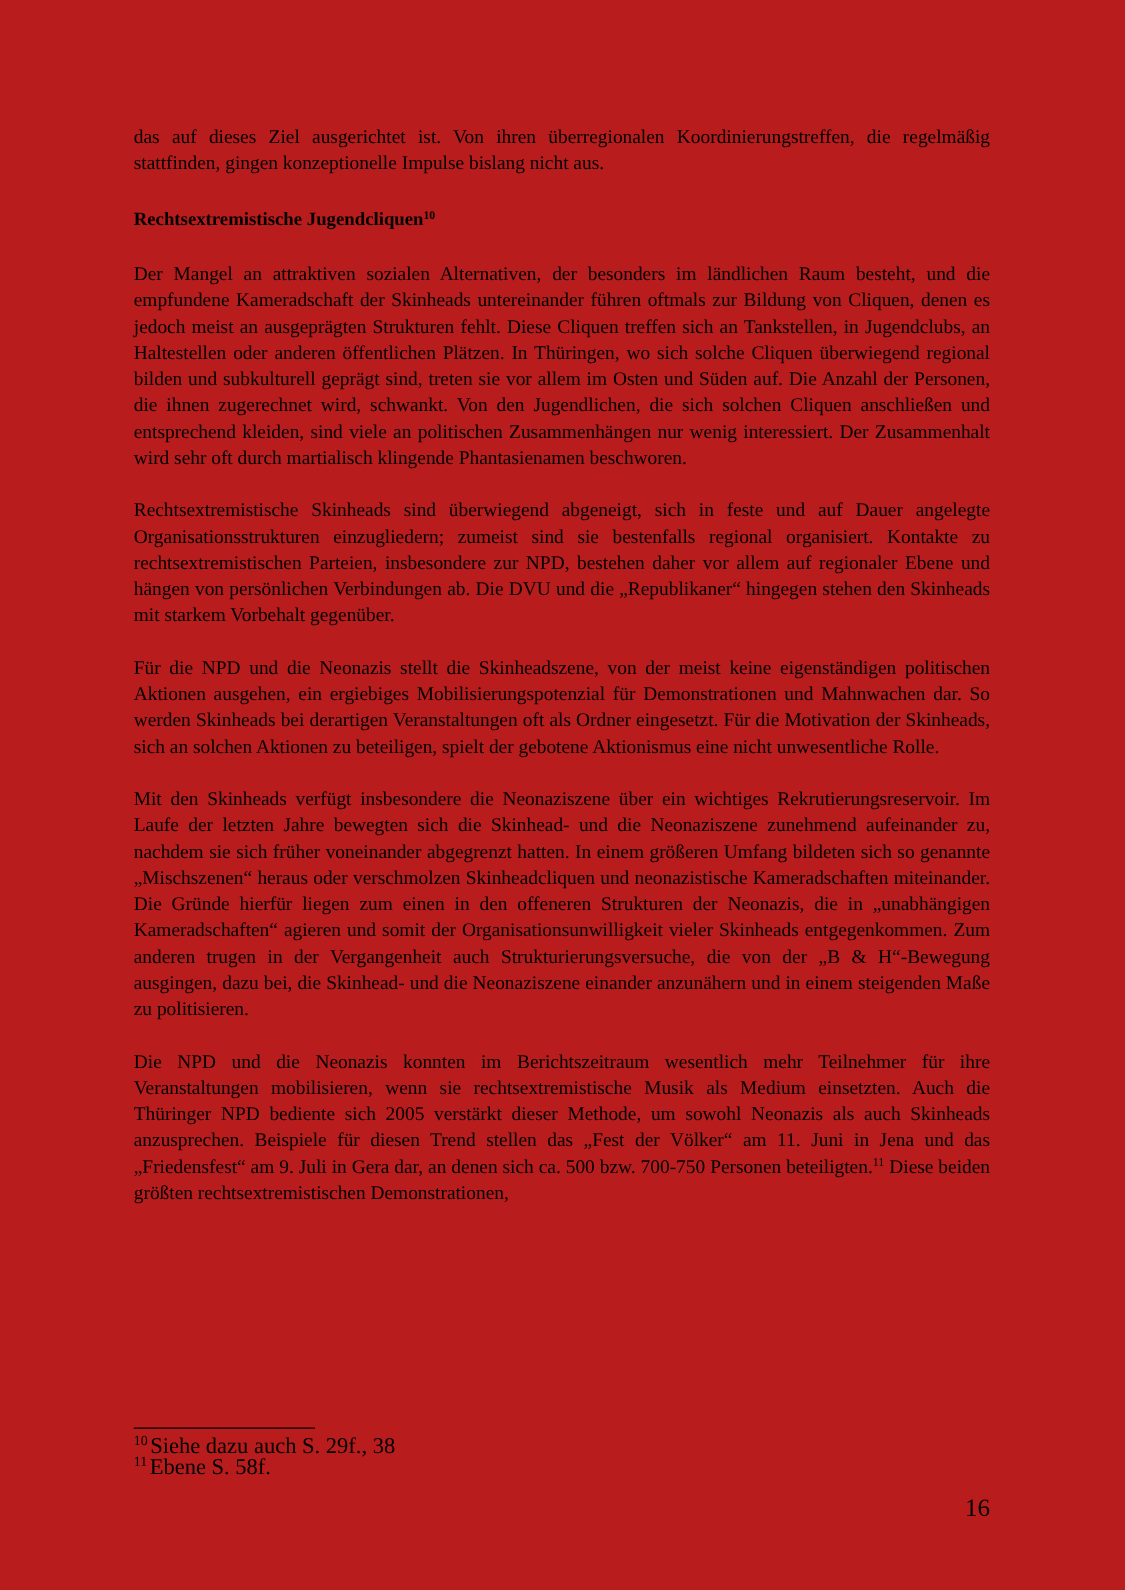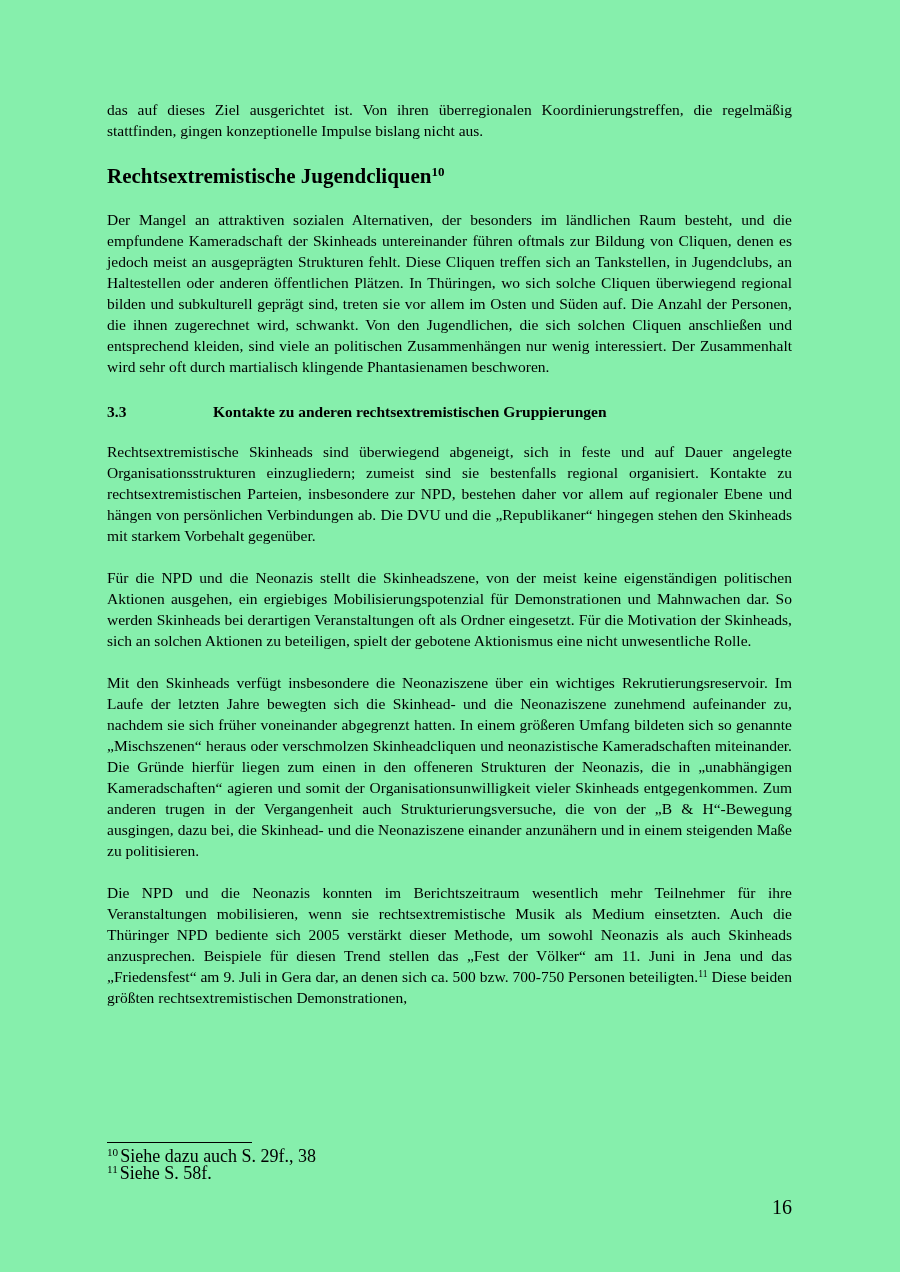--- a/index.html
+++ b/index.html
@@ -4,40 +4,40 @@
 <style>
   html, body {
     margin: 0;
     padding: 0;
     background: #ffffff;
   }
   .page {
     position: relative;
     width: 900px;
     height: 1272px;
-    background: #86efac;
+    background: #b91c1c;
     color: #000000;
     font-family: "Liberation Serif", "DejaVu Serif", serif;
     overflow: hidden;
   }
   .content {
     position: absolute;
     left: 107px;
     top: 99px;
     width: 685px;
     font-size: 15.5px;
     line-height: 21px;
     text-align: justify;
   }
   .content p {
     margin: 0 0 21px 0;
   }
   .subheading {
     font-weight: bold;
-    font-size: 21px;
+    font-size: 15px;
     margin: 25px 0 22px 0;
   }
   .section-heading {
     font-weight: bold;
     display: flex;
     margin: 24px 0 19px 0;
   }
   .section-number {
     flex: 0 0 106px;
     width: 106px;
@@ -83,36 +83,32 @@
 
   <div class="content">
 
     <p>das auf dieses Ziel ausgerichtet ist. Von ihren überregionalen Koordinierungstreffen, die regelmäßig stattfinden, gingen konzeptionelle Impulse bislang nicht aus.</p>
 
 
     <div class="subheading"><span>Rechtsextremistische Jugendcliquen</span><sup>10</sup></div>
 
     <p>Der Mangel an attraktiven sozialen Alternativen, der besonders im ländlichen Raum besteht, und die empfundene Kameradschaft der Skinheads untereinander führen oftmals zur Bildung von Cliquen, denen es jedoch meist an ausgeprägten Strukturen fehlt. Diese Cliquen treffen sich an Tankstellen, in Jugendclubs, an Haltestellen oder anderen öffentlichen Plätzen. In Thüringen, wo sich solche Cliquen überwiegend regional bilden und subkulturell geprägt sind, treten sie vor allem im Osten und Süden auf. Die Anzahl der Personen, die ihnen zugerechnet wird, schwankt. Von den Jugendlichen, die sich solchen Cliquen anschließen und entsprechend kleiden, sind viele an politischen Zusammenhängen nur wenig interessiert. Der Zusammenhalt wird sehr oft durch martialisch klingende Phantasienamen beschworen.</p>
 
-    <div class="section-heading">
-      <span class="section-number">3.3</span>
-      <span class="section-title">Kontakte zu anderen rechtsextremistischen Gruppierungen</span>
-    </div>
 
     <p>Rechtsextremistische Skinheads sind überwiegend abgeneigt, sich in feste und auf Dauer angelegte Organisationsstrukturen einzugliedern; zumeist sind sie bestenfalls regional organisiert. Kontakte zu rechtsextremistischen Parteien, insbesondere zur NPD, bestehen daher vor allem auf regionaler Ebene und hängen von persönlichen Verbindungen ab. Die DVU und die „Republikaner“ hingegen stehen den Skinheads mit starkem Vorbehalt gegenüber.</p>
 
     <p>Für die NPD und die Neonazis stellt die Skinheadszene, von der meist keine eigenständigen politischen Aktionen ausgehen, ein ergiebiges Mobilisierungspotenzial für Demonstrationen und Mahnwachen dar. So werden Skinheads bei derartigen Veranstaltungen oft als Ordner eingesetzt. Für die Motivation der Skinheads, sich an solchen Aktionen zu beteiligen, spielt der gebotene Aktionismus eine nicht unwesentliche Rolle.</p>
 
     <p>Mit den Skinheads verfügt insbesondere die Neonaziszene über ein wichtiges Rekrutierungsreservoir. Im Laufe der letzten Jahre bewegten sich die Skinhead- und die Neonaziszene zunehmend aufeinander zu, nachdem sie sich früher voneinander abgegrenzt hatten. In einem größeren Umfang bildeten sich so genannte „Mischszenen“ heraus oder verschmolzen Skinheadcliquen und neonazistische Kameradschaften miteinander. Die Gründe hierfür liegen zum einen in den offeneren Strukturen der Neonazis, die in „unabhängigen Kameradschaften“ agieren und somit der Organisationsunwilligkeit vieler Skinheads entgegenkommen. Zum anderen trugen in der Vergangenheit auch Strukturierungsversuche, die von der „B &amp; H“-Bewegung ausgingen, dazu bei, die Skinhead- und die Neonaziszene einander anzunähern und in einem steigenden Maße zu politisieren.</p>
 
     <p><span>Die NPD und die Neonazis konnten im Berichtszeitraum wesentlich mehr Teilnehmer für ihre Veranstaltungen mobilisieren, wenn sie rechtsextremistische Musik als Medium einsetzten. Auch die Thüringer NPD bediente sich 2005 verstärkt dieser Methode, um sowohl Neonazis als auch Skinheads anzusprechen. Beispiele für diesen Trend stellen das „Fest der Völker“ am 11. Juni in Jena und das „Friedensfest“ am 9. Juli in Gera dar, an denen sich ca. 500 bzw. 700-750 Personen beteiligten.</span><sup>11</sup><span> Diese beiden größten rechtsextremistischen Demonstrationen,</span></p>
 
   </div>
 
   <div class="footnotes">
     <div class="footnote-rule"></div>
     <div class="footnote"><sup>10</sup><span>Siehe dazu auch S. 29f., 38</span></div>
-    <div class="footnote"><sup>11</sup><span>Siehe S. 58f.</span></div>
+    <div class="footnote"><sup>11</sup><span>Ebene S. 58f.</span></div>
   </div>
 
   <div class="page-number">16</div>
 
 </div>
 
 </body></html>

